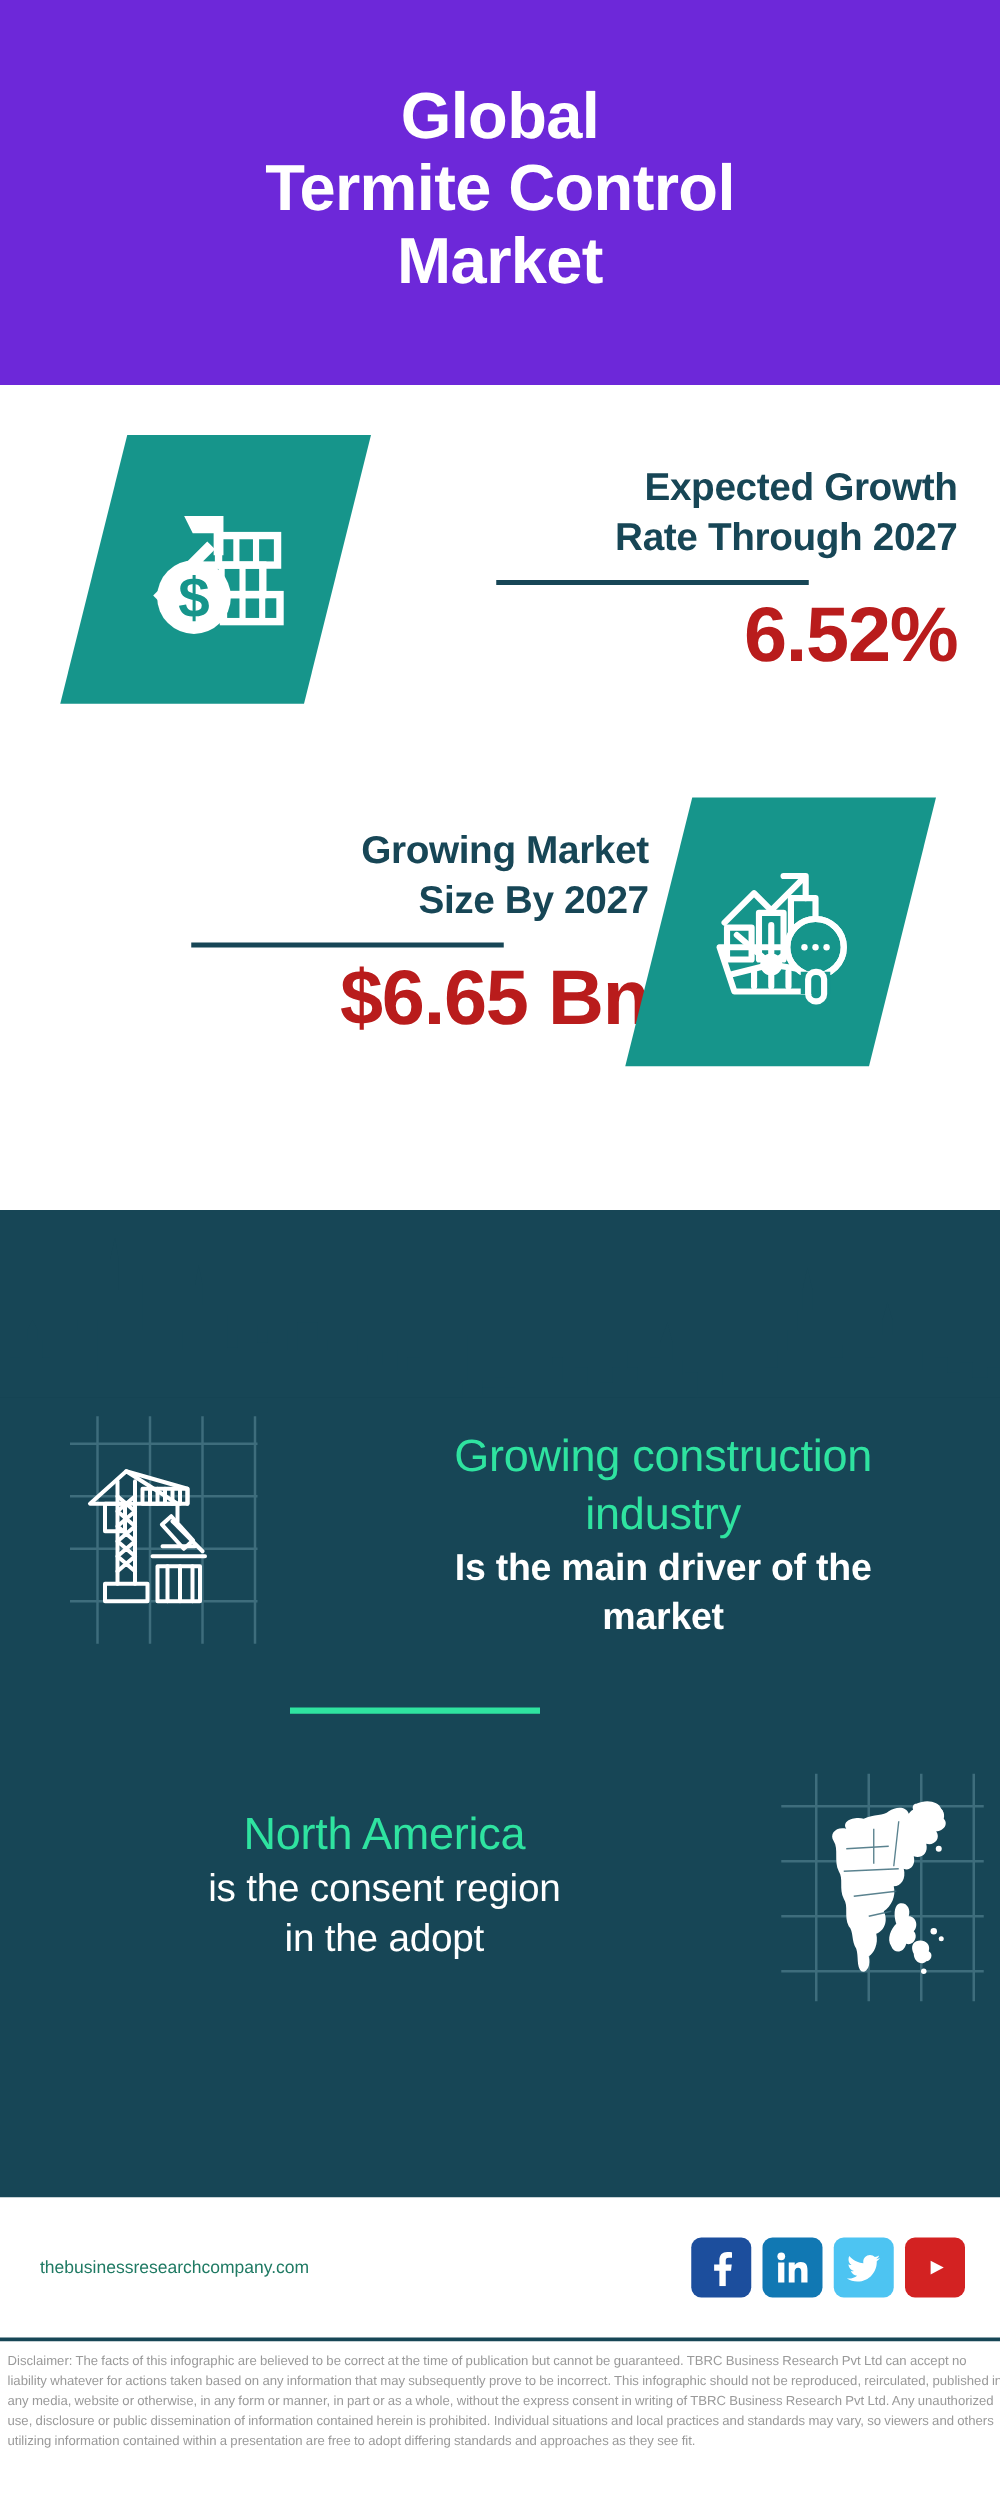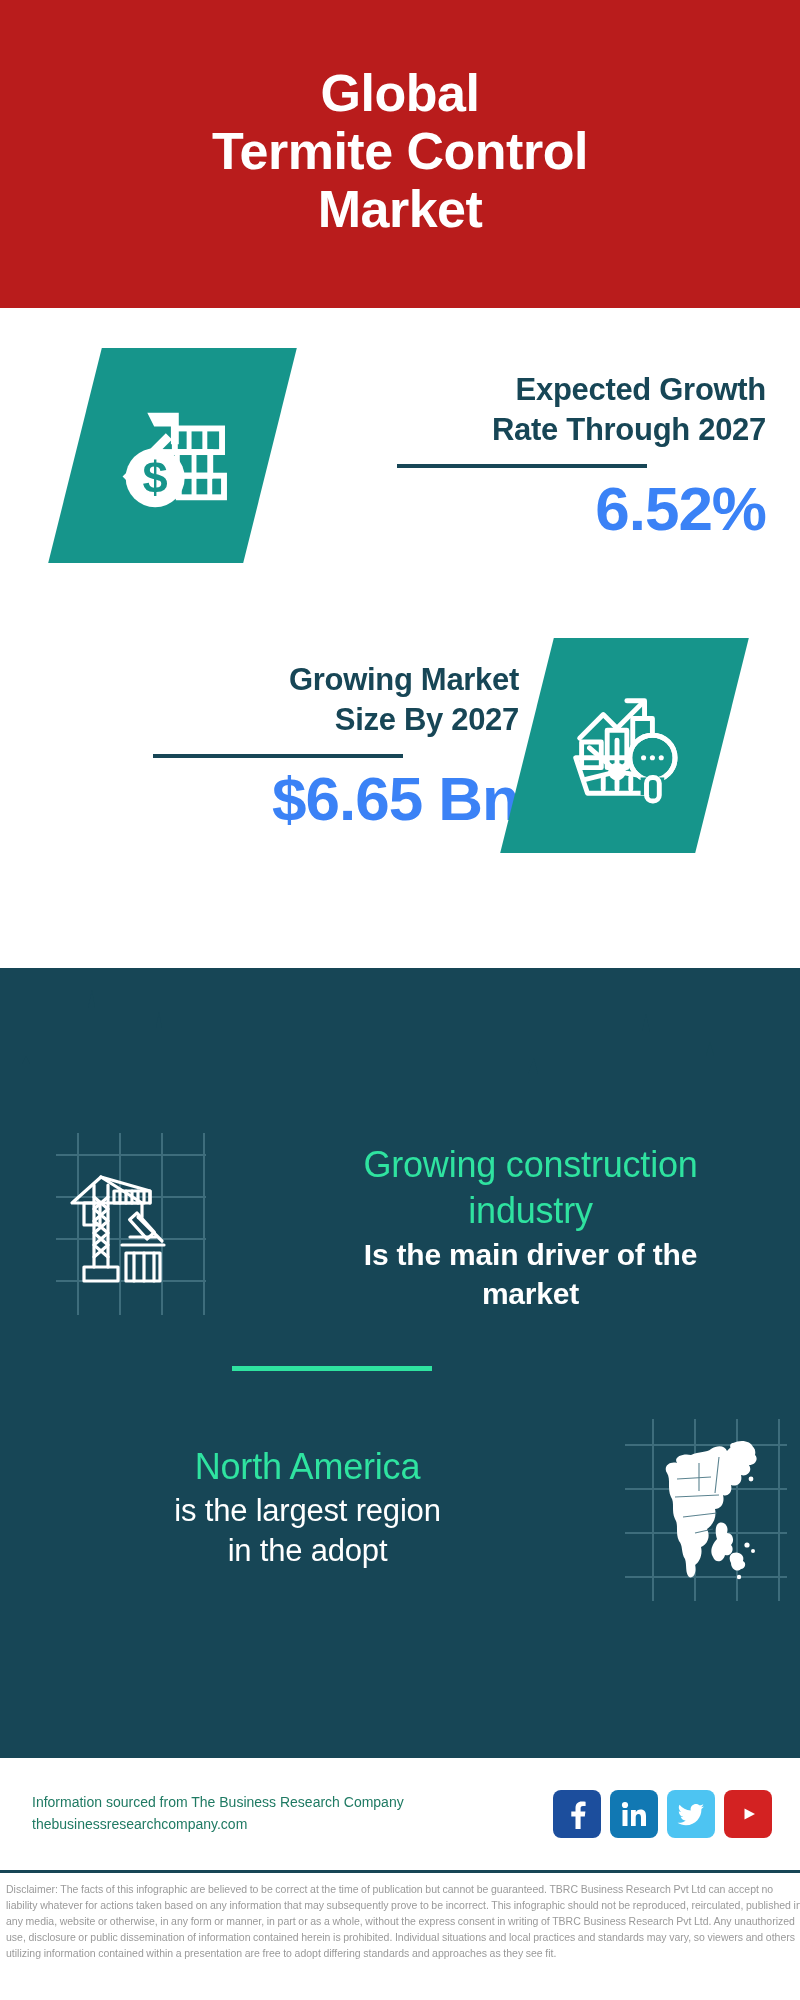--- a/index.html
+++ b/index.html
@@ -7,21 +7,21 @@
     width:800px;height:2000px;
     background:#ffffff;
     font-family:"Liberation Sans", sans-serif;
     overflow:hidden;
   }
   .page{position:relative;width:800px;height:2000px;overflow:hidden;background:#fff;}
 
   
   .header{
     position:absolute;left:0;top:0;width:800px;height:308px;
-    background:#b91c1c;
+    background:#6d28d9;
     display:flex;align-items:center;justify-content:center;
   }
   .header-title{
     color:#ffffff;
     font-size:52px;line-height:1.12;
     font-weight:bold;
     text-align:center;
     letter-spacing:-0.5px;
     padding:0 40px;
     margin-top:-6px;
@@ -51,21 +51,21 @@
     flex:1 1 auto;text-align:right;padding:0 8px;
   }
   .stat-label{
     color:#174656;font-size:31px;font-weight:bold;line-height:1.28;
     letter-spacing:-0.3px;
   }
   .stat-rule{
     width:250px;height:4px;background:#174656;margin:14px auto 8px auto;
   }
   .stat-value{
-    color:#3b82f6;font-size:62px;font-weight:bold;line-height:1.05;
+    color:#b91c1c;font-size:62px;font-weight:bold;line-height:1.05;
     letter-spacing:-1px;
   }
 
   .row1-icon{margin-left:75px;}
   .row1-text{margin-right:26px;}
   .row2-text{margin-left:28px;}
   .row2-icon{margin-right:78px;}
 
   
   .dark-band{
@@ -281,21 +281,21 @@
         </div>
       </div>
     </div>
 
     <div class="mint-rule"></div>
 
     <div class="info-row info-row-2">
       <div class="info-text">
         <div class="info-head bold">North America</div>
         <div class="info-sub thin">
-          <div>is the largest region</div>
+          <div>is the consent region</div>
           <div>in the adopt</div>
         </div>
       </div>
       <svg class="grid-art" viewBox="0 0 185 205">
         <g stroke="#3E6D7C" stroke-width="2" fill="none">
           <path d="M10 40 L172 40 M10 84 L172 84 M10 128 L172 128 M10 172 L172 172"></path>
           <path d="M38 14 L38 196 M80 14 L80 196 M122 14 L122 196 M164 14 L164 196"></path>
         </g>
         <g fill="#ffffff">
           <path d="M62 58 C58 52 68 48 76 50 C84 46 92 48 96 44 C102 40 110 40 112 46
@@ -321,21 +321,20 @@
         <g stroke="#3E6D7C" stroke-width="1.1" fill="none" opacity="0.85">
           <path d="M62 74 L96 72 M60 92 L104 90 M68 112 L102 108 M80 128 L98 124"></path>
           <path d="M84 58 L84 86 M104 52 L100 88"></path>
         </g>
       </svg>
     </div>
   </div>
 
   <div class="footer">
     <div class="footer-text">
-      <div>Information sourced from The Business Research Company</div>
       <div>thebusinessresearchcompany.com</div>
     </div>
     <div class="social">
       <div class="social-btn fb">
         <svg width="30" height="30" viewBox="0 0 30 30" aria-hidden="true">
           <path fill="#ffffff" d="M18.6 30V17.5h4.2l.6-4.9h-4.8V9.5c0-1.4.4-2.4 2.4-2.4h2.6V2.7c-.5-.1-2-.2-3.8-.2-3.8 0-6.3 2.3-6.3 6.5v3.6H9.3v4.9h4.2V30h5.1z"></path>
         </svg>
       </div>
       <div class="social-btn li">
         <svg width="30" height="30" viewBox="0 0 30 30" aria-hidden="true">

